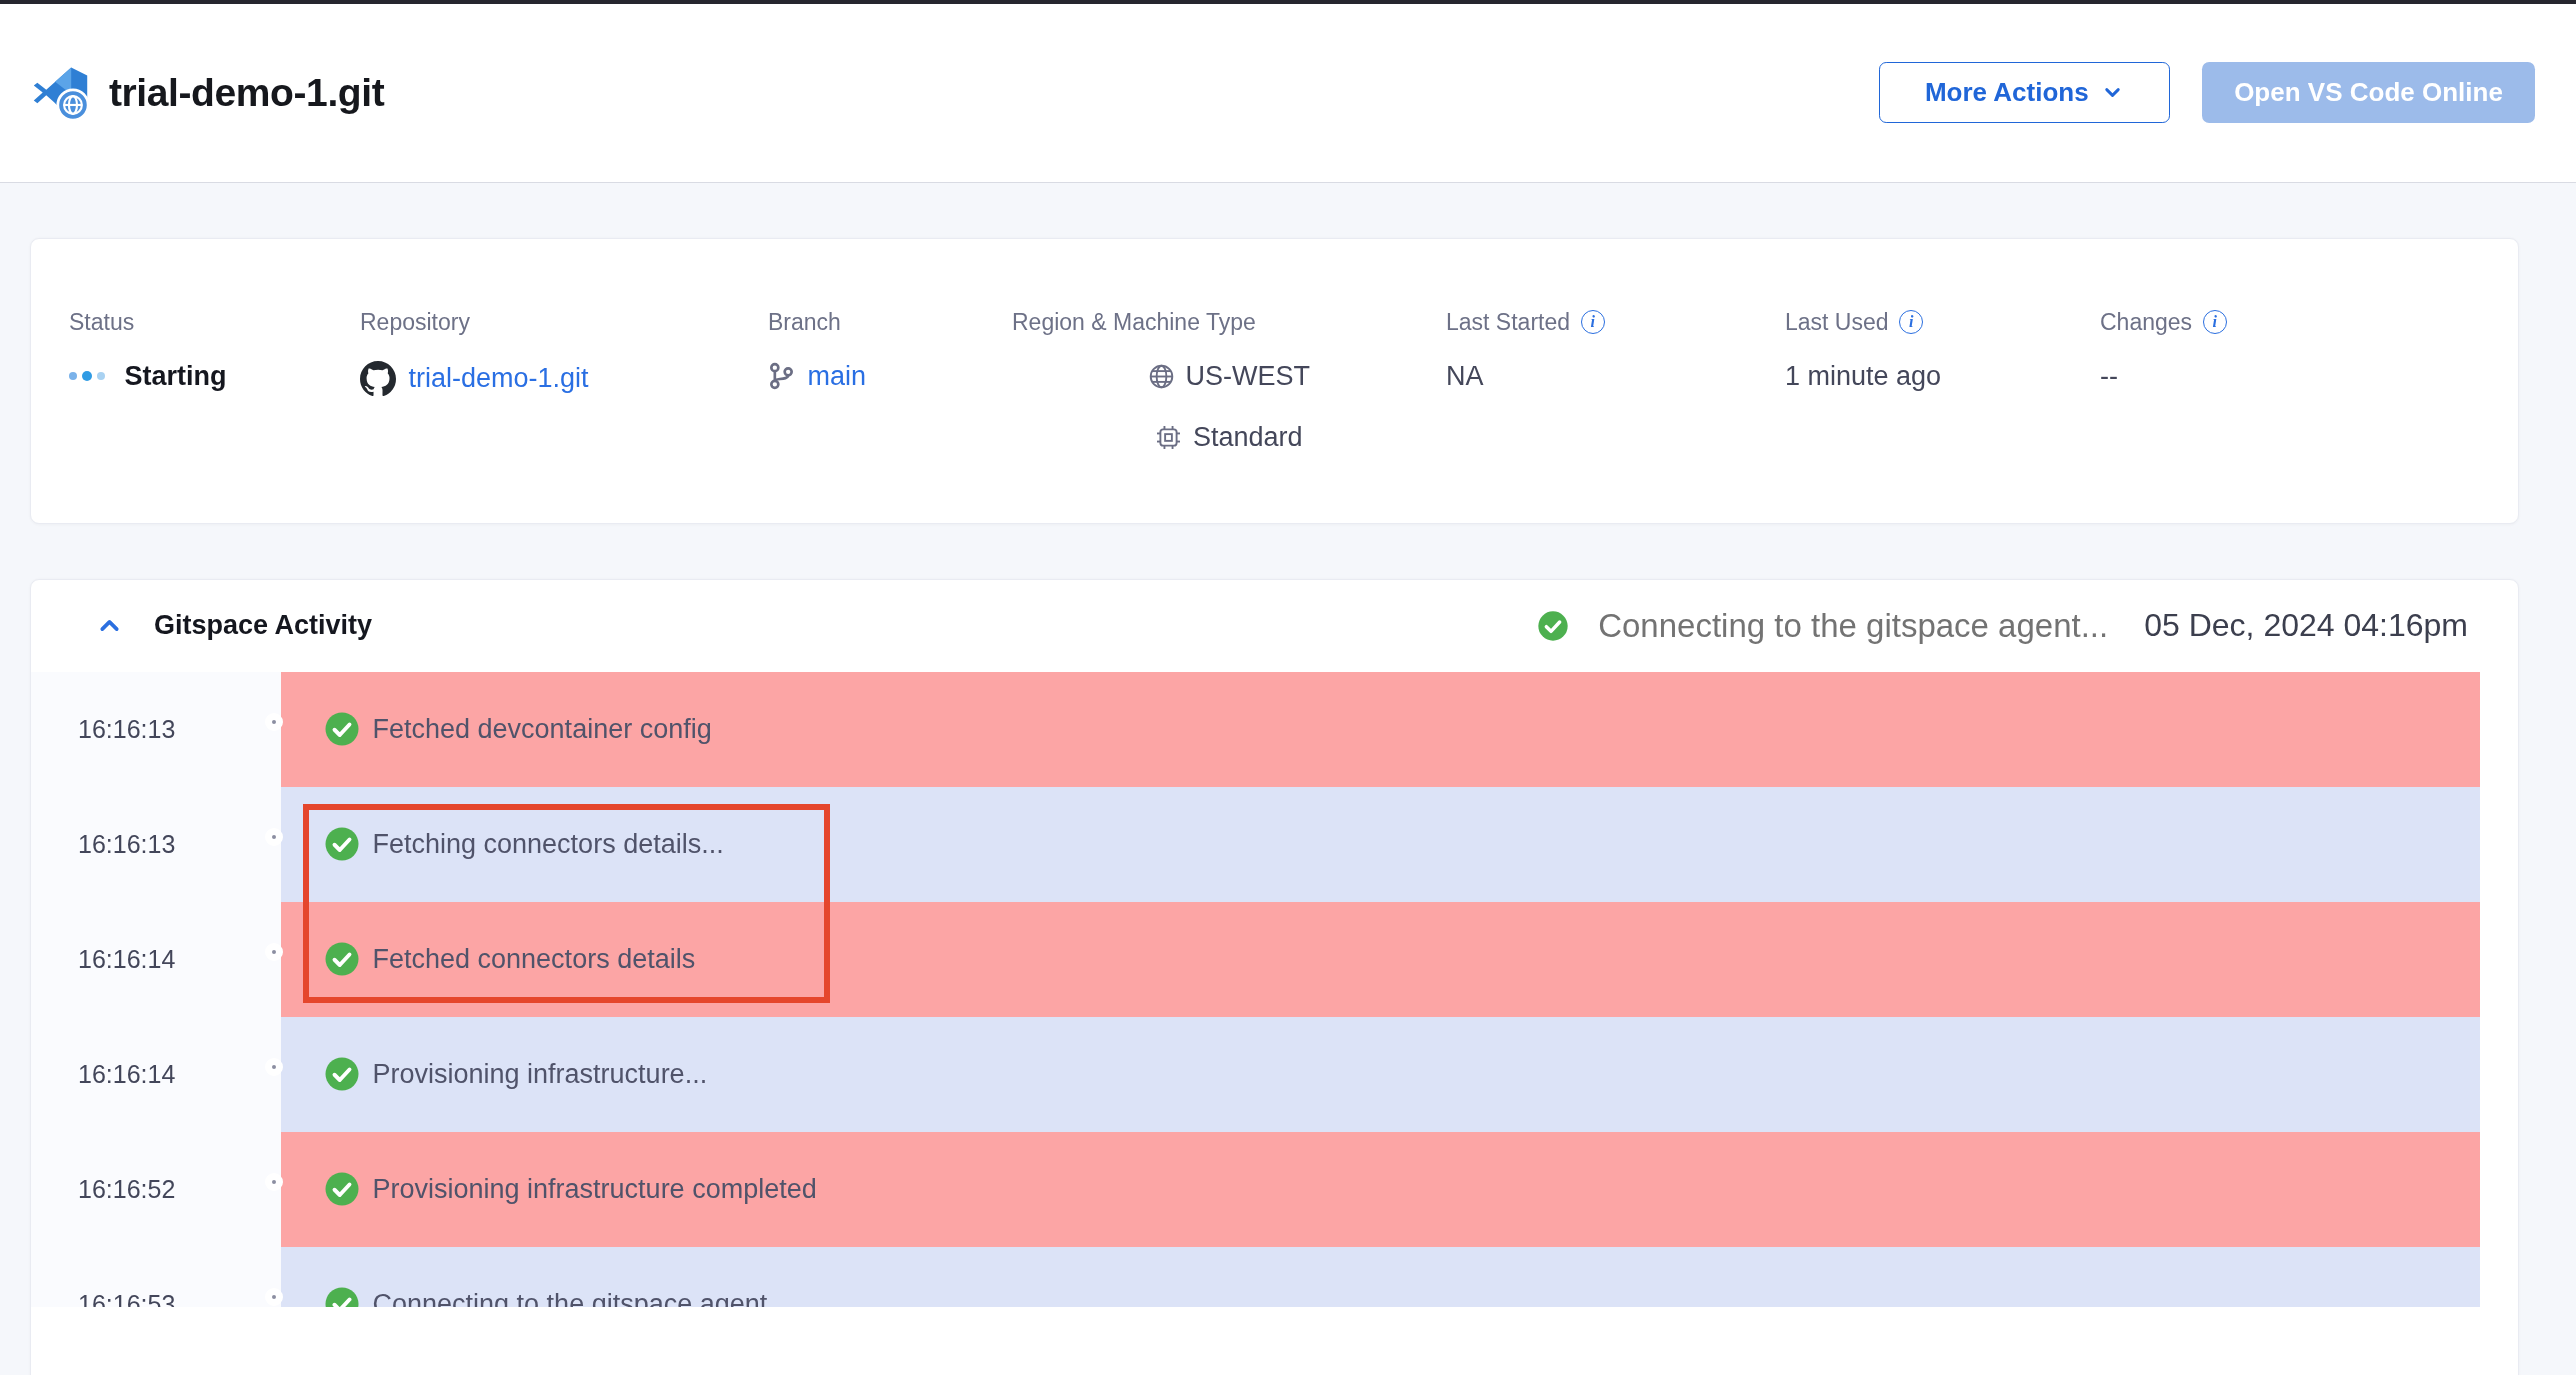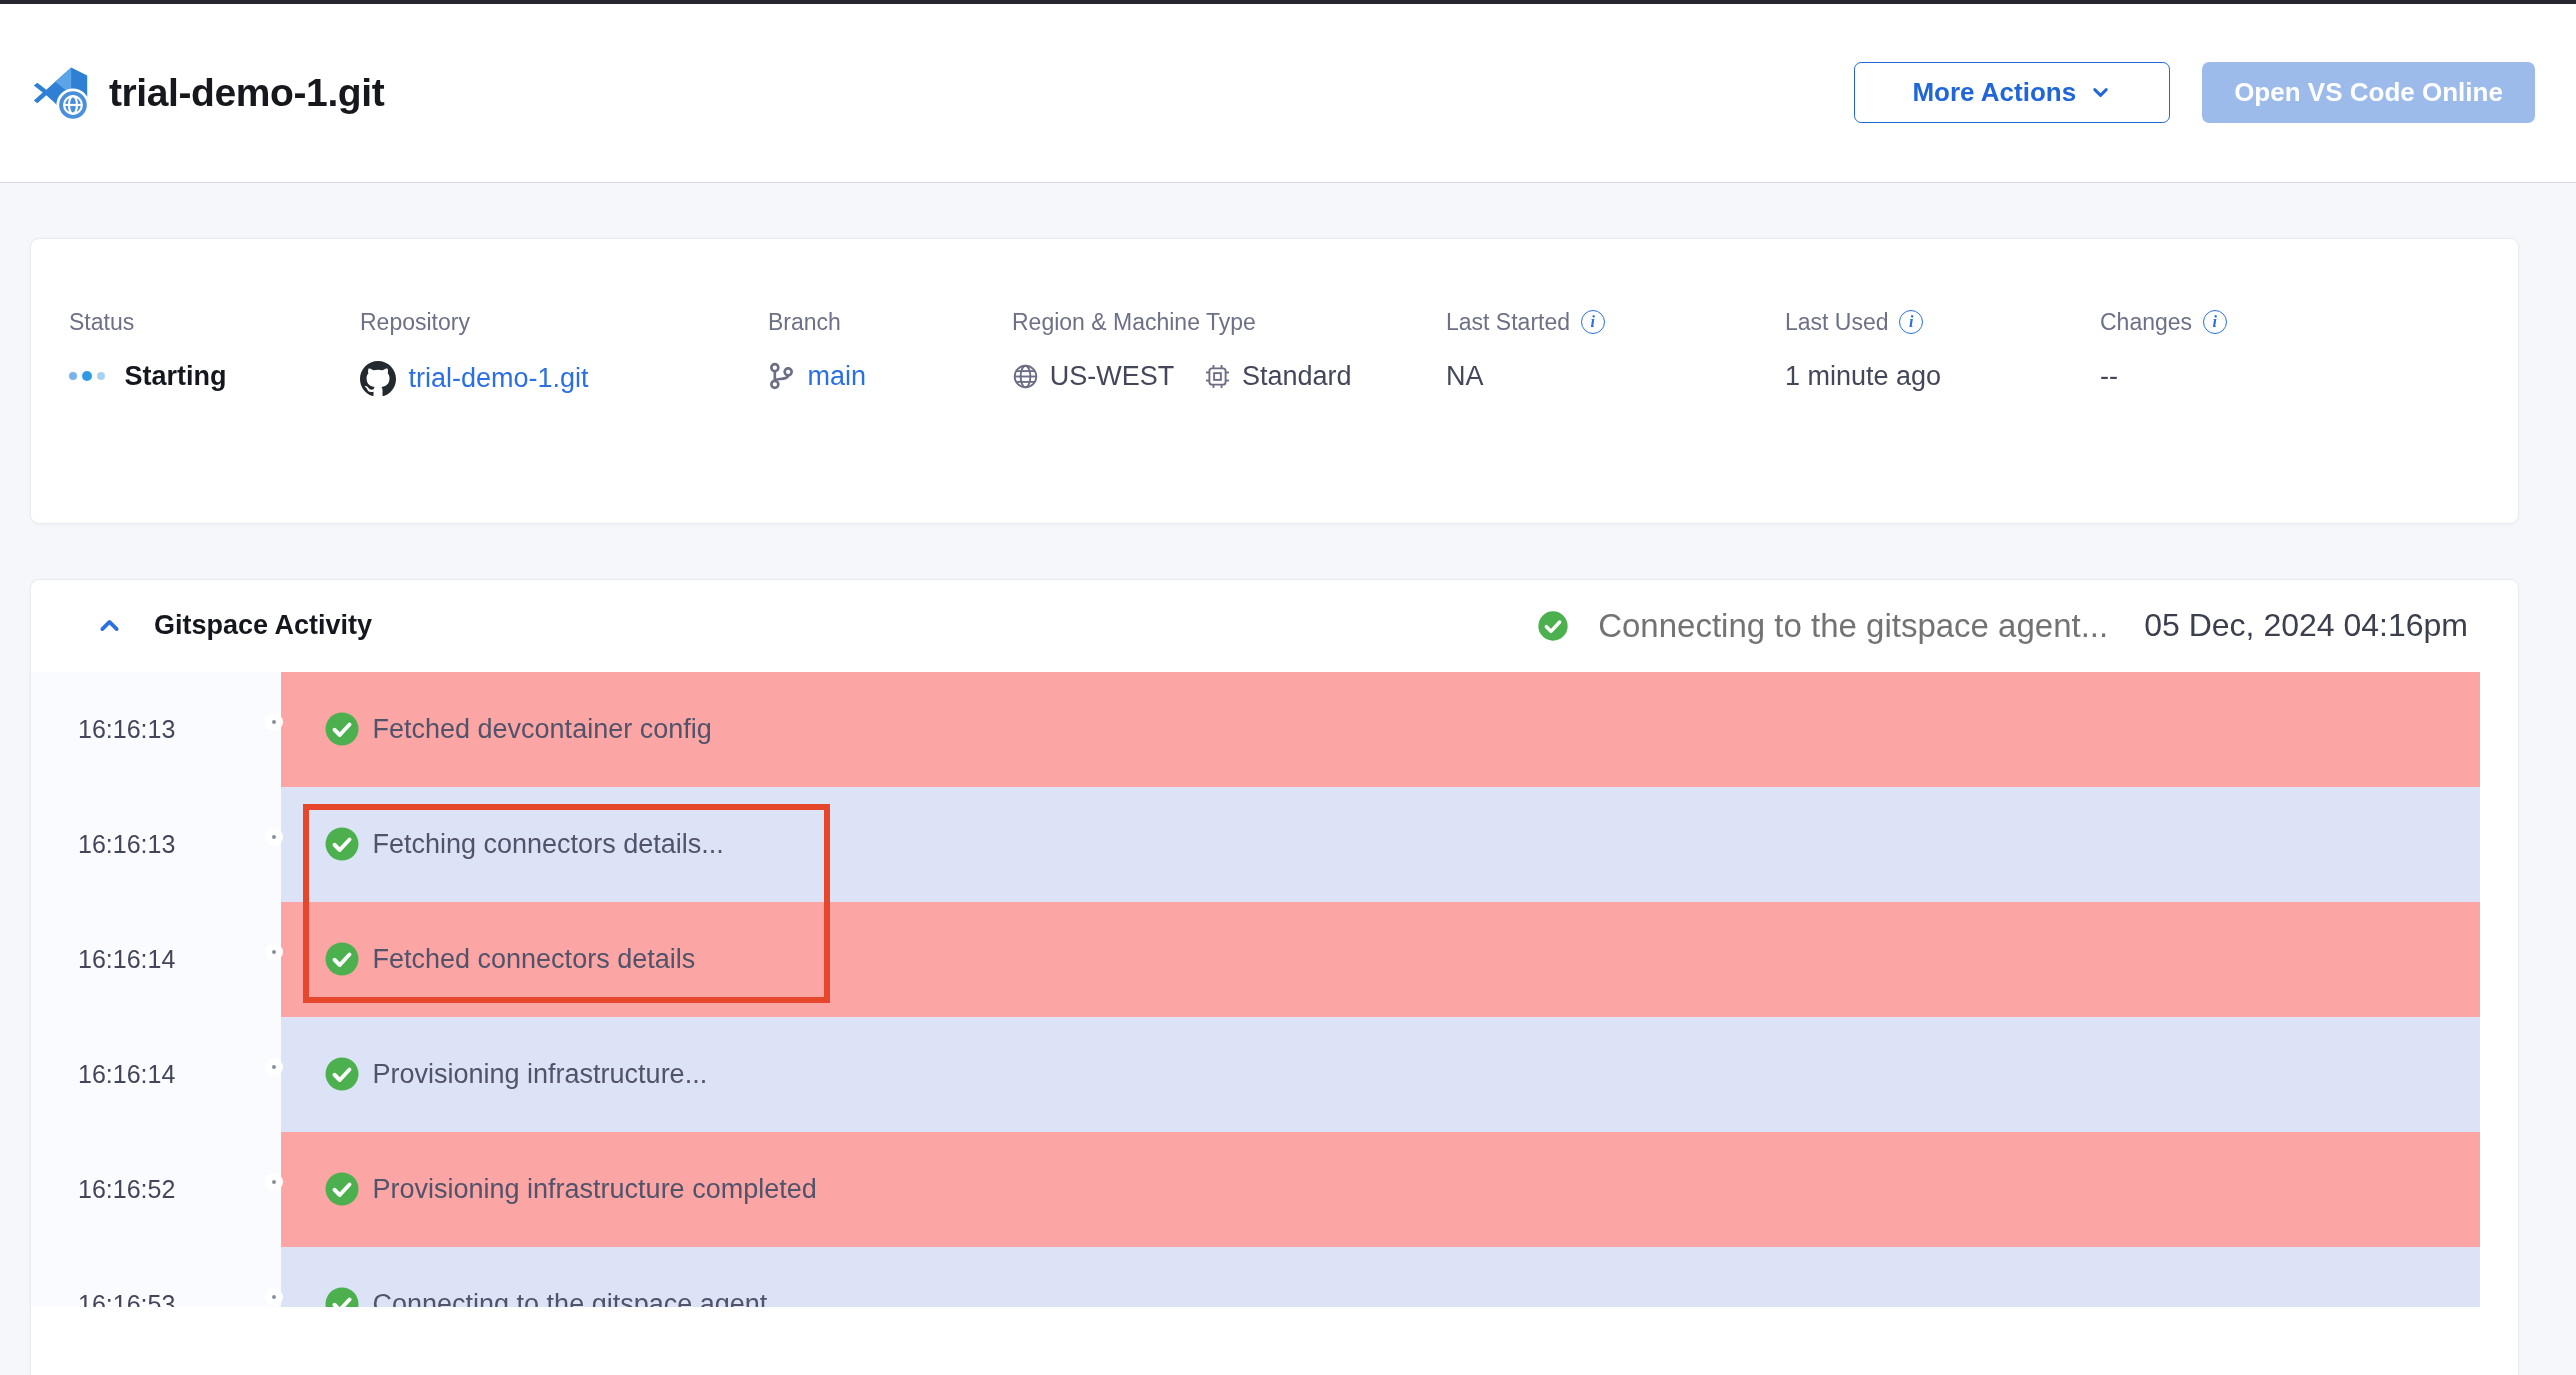--- a/index.html
+++ b/index.html
@@ -11,21 +11,21 @@
   
   .app-header {
     height:179px; background:#ffffff; border-bottom:1.8px solid #d9dbe3;
     display:flex; align-items:center; padding:0 41px 0 32px;
   }
   .logo { width:57px; height:57px; flex:0 0 auto; }
   .page-title { font-size:39px; font-weight:700; color:#16181d; margin-left:20px; letter-spacing:-0.4px; }
   .header-spacer { flex:1; }
   .btn { height:61px; border-radius:7.2px; font-size:26px; font-weight:700;
          display:inline-flex; align-items:center; justify-content:center; cursor:pointer; }
-  .btn-more { width:316px; background:#ffffff; color:#2066d8; border:1.8px solid #2066d8; gap:12.5px; }
+  .btn-more { width:291px; background:#ffffff; color:#2066d8; border:1.8px solid #2066d8; gap:12.5px; }
   .btn-open { width:333px; background:#9cbbea; color:#ffffff; border:none; margin-left:32px; }
 
   
   .page-body { padding:55px 0 0 30px; }
   .card { width:2489px; background:#ffffff; border-radius:9px;
           border:0.9px solid #e9ebf2; box-shadow:0 0.9px 2.7px rgba(40,41,61,0.04); }
 
   
   .detail-card { height:286px; padding:43px 0 0 38px; }
   .detail-heading { font-size:27px; font-weight:700; color:#1d1f27; }
@@ -132,21 +132,21 @@
               <circle cx="4" cy="14" r="2.1"></circle>
               <circle cx="12" cy="6.5" r="2.1"></circle>
             <path d="M4 6.2v5.6 M12 8.6c0 3-8 1.6-8 3.2"></path>
           </svg>
           <a class="link">main</a>
         </div>
       </div>
 
       <div class="f-col c4">
         <div class="f-label">Region &amp; Machine Type</div>
-        <div class="f-value" style="gap:30px;">
+        <div class="f-value" style="gap:30px;flex-direction:column;">
           <span style="display:inline-flex;align-items:center;gap:10.7px;">
             <svg width="27" height="27" viewBox="0 0 20 20" fill="none" stroke="#6b6e84" stroke-width="1.4">
               <circle cx="10" cy="10" r="8"></circle>
                 <ellipse cx="10" cy="10" rx="3.6" ry="8"></ellipse>
               <line x1="2" y1="10" x2="18" y2="10"></line>
                 <line x1="3" y1="6" x2="17" y2="6"></line>
                 <line x1="3" y1="14" x2="17" y2="14"></line>
             </svg>
             <span>US-WEST</span>
           </span>

